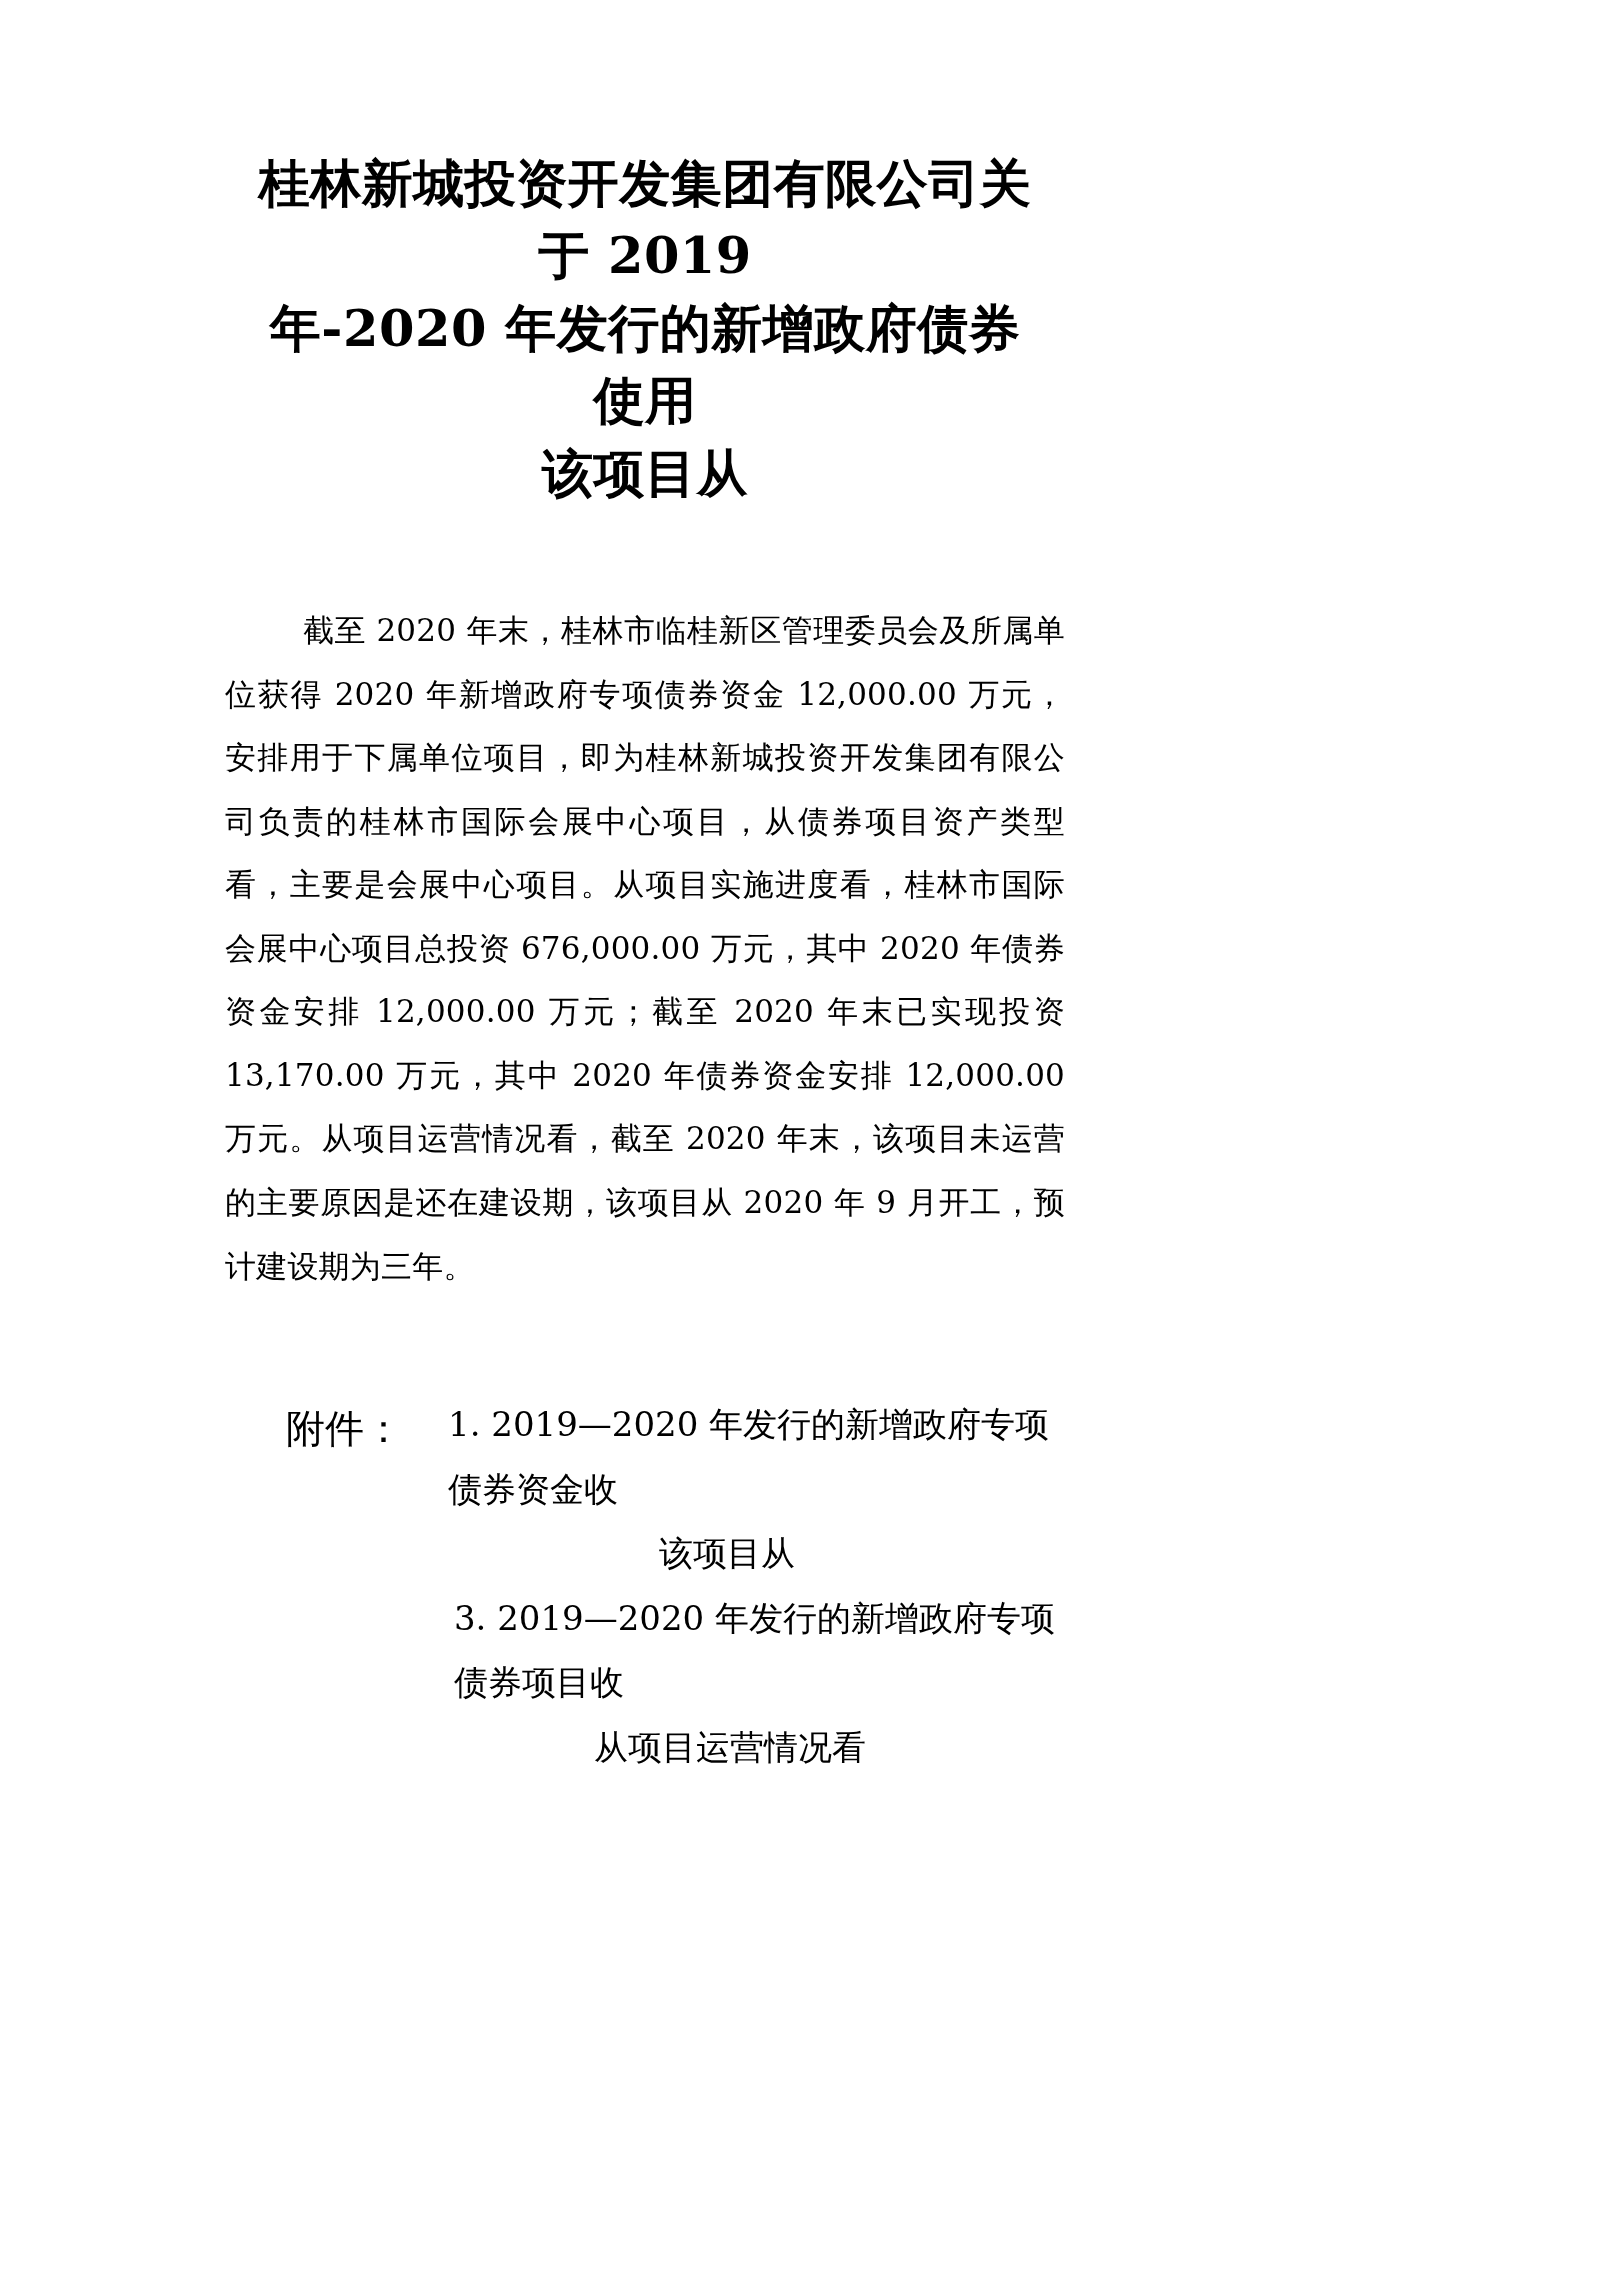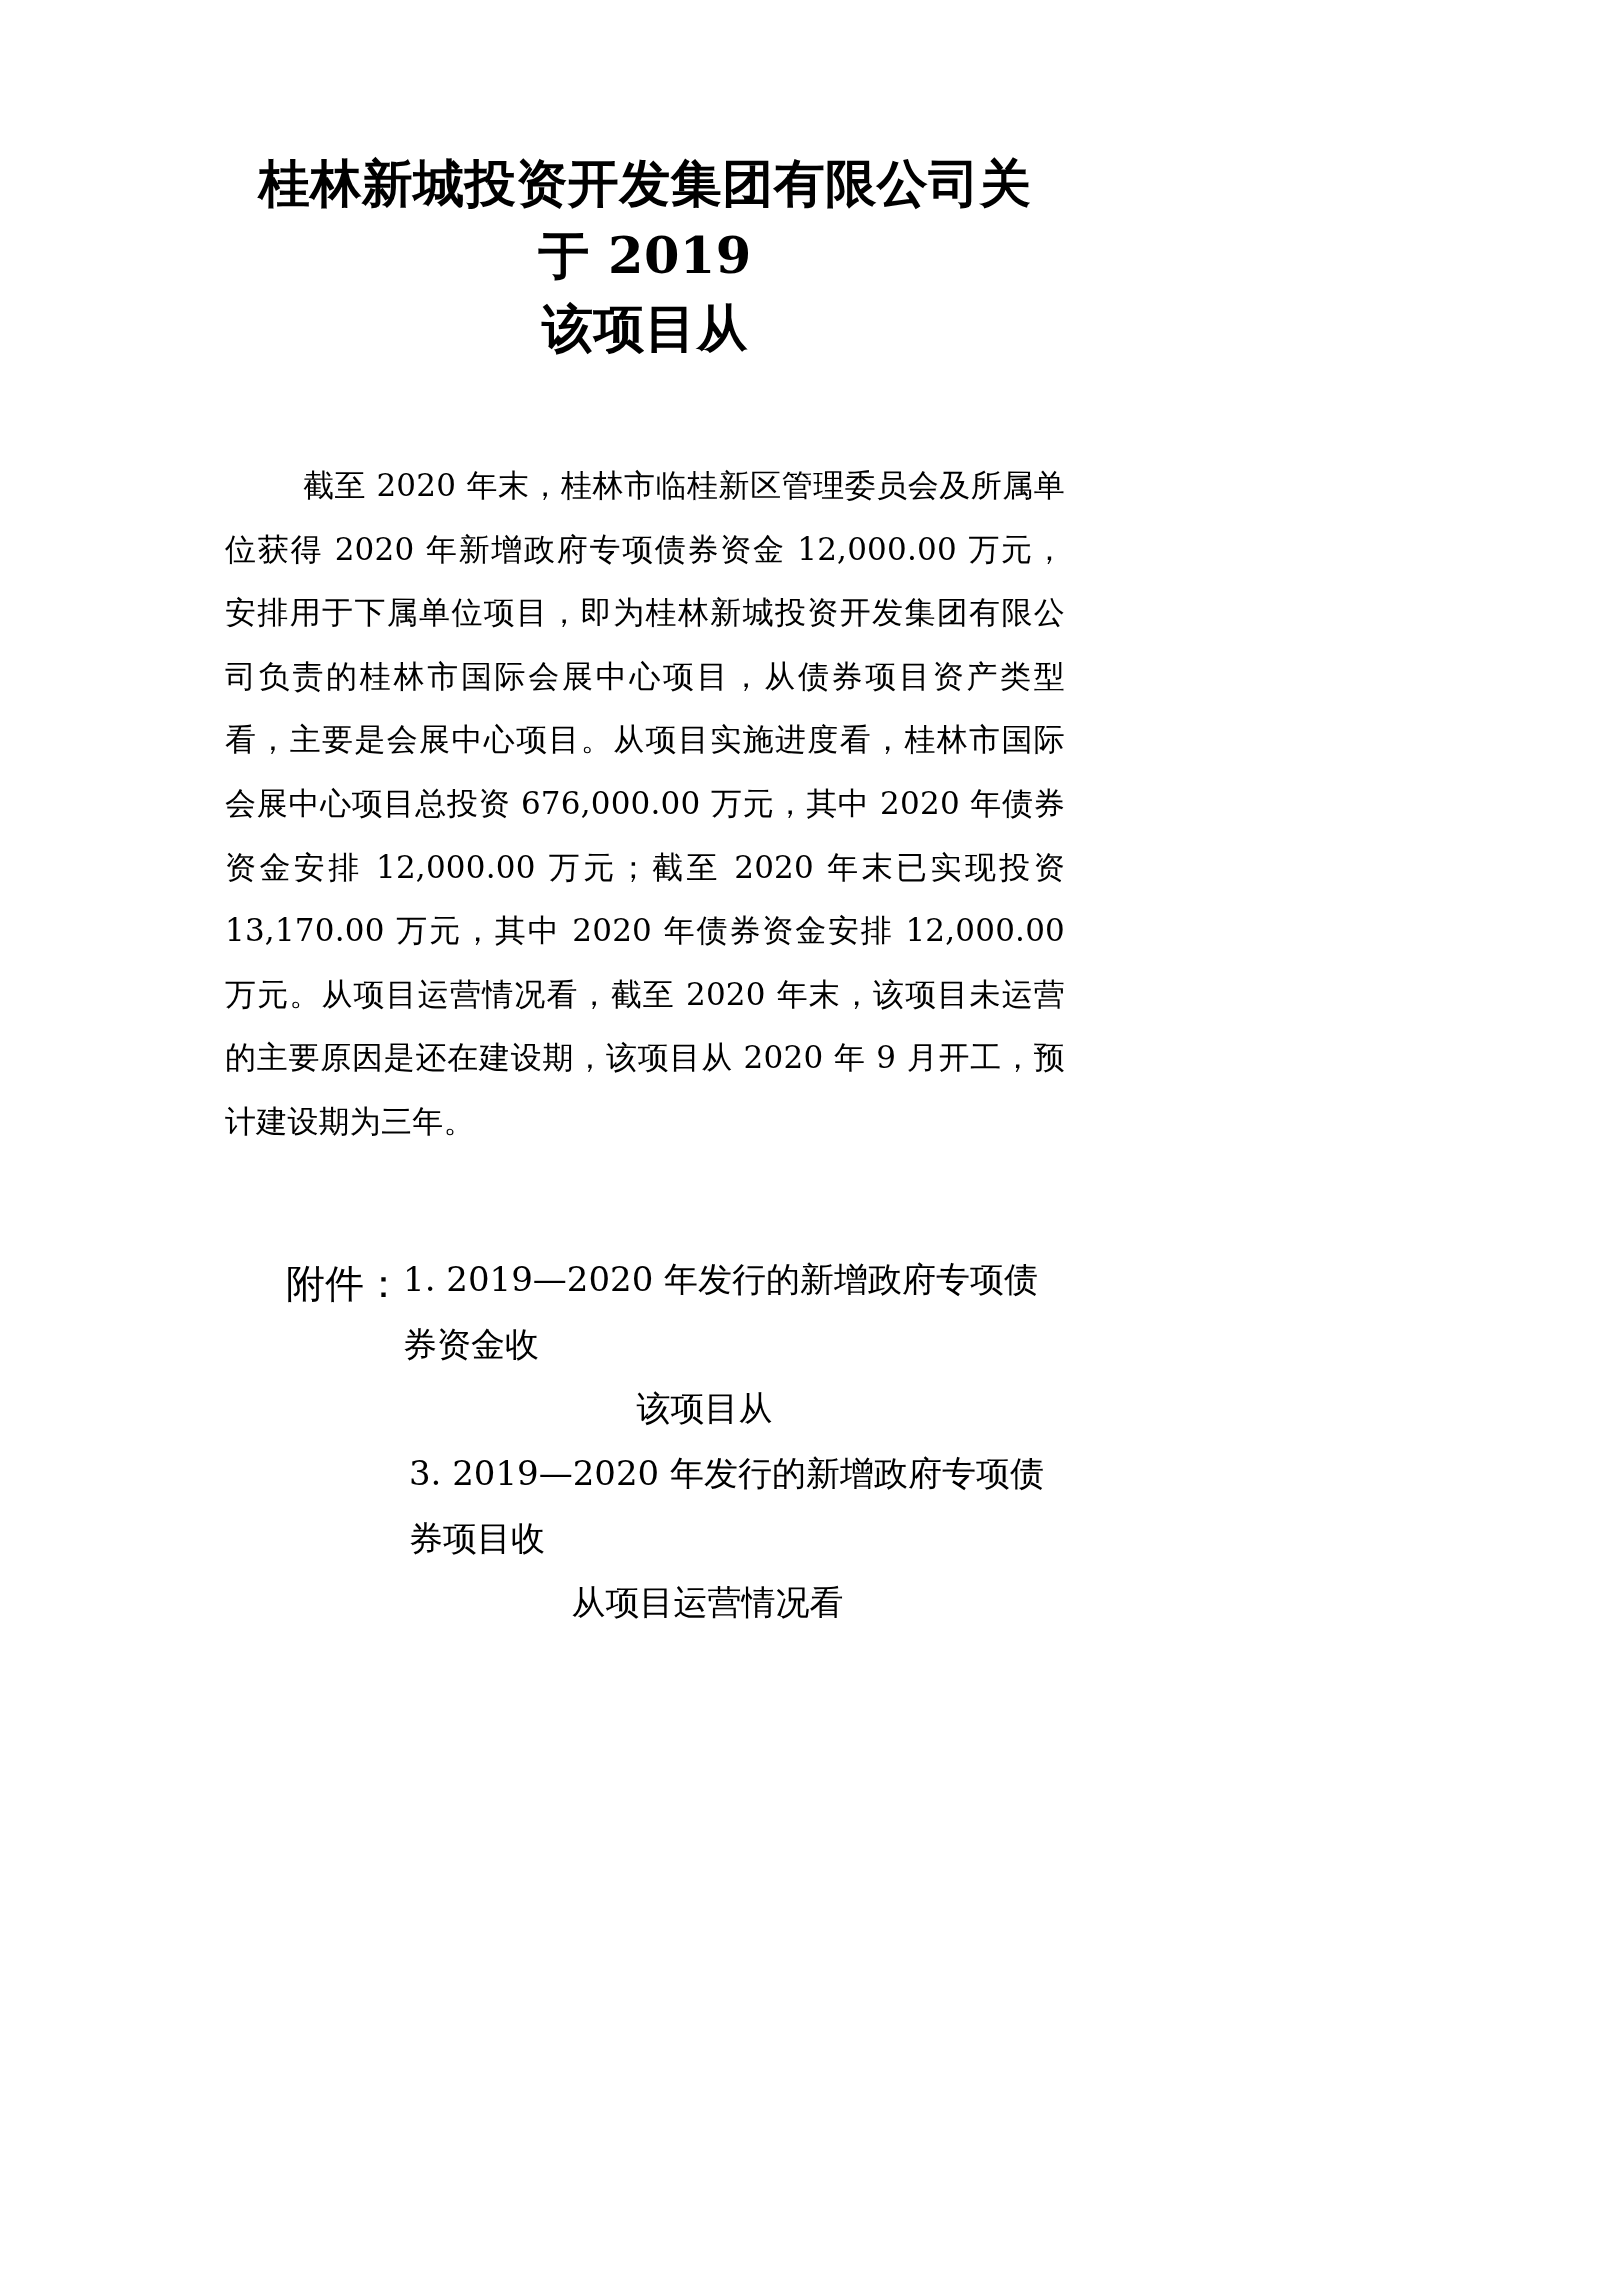--- a/index.html
+++ b/index.html
@@ -46,20 +46,21 @@
     letter-spacing: 0.2px;
   }
   .attach-block {
     margin-top: 94px;
   }
   .attach-row {
     font-size: 39px;
     line-height: 1.9;
     display: flex;
     align-items: flex-start;
+    gap: 45px;
   }
   .attach-label {
     white-space: nowrap;
     padding-left: 61px;
   }
   .attach-items {
     flex: 1;
   }
   .attach-item {
     font-size: 34px;
@@ -78,20 +79,21 @@
     padding-left: 5.9px;
   }
 </style>
 </head>
 <body>
 
 <div class="page">
 
   <h1 class="doc-title">
     <span class="title-line">桂林新城投资开发集团有限公司关于 2019</span>
+    <span class="title-line">年-2020 年发行的新增政府债券使用</span>
     <span class="title-line">该项目从</span>
   </h1>
 
   <div class="body-block">
     <p class="para">截至 2020 年末，桂林市临桂新区管理委员会及所属单位获得 2020 年新增政府专项债券资金 12,000.00 万元，安排用于下属单位项目，即为桂林新城投资开发集团有限公司负责的桂林市国际会展中心项目，从债券项目资产类型看，主要是会展中心项目。从项目实施进度看，桂林市国际会展中心项目总投资 676,000.00 万元，其中 2020 年债券资金安排 12,000.00 万元；截至 2020 年末已实现投资 13,170.00 万元，其中 2020 年债券资金安排 12,000.00 万元。从项目运营情况看，截至 2020 年末，该项目未运营的主要原因是还在建设期，该项目从 2020 年 9 月开工，预计建设期为三年。</p>
   </div>
 
   <div class="attach-block">
     <div class="attach-row">
       <span class="attach-label">附件：</span>

